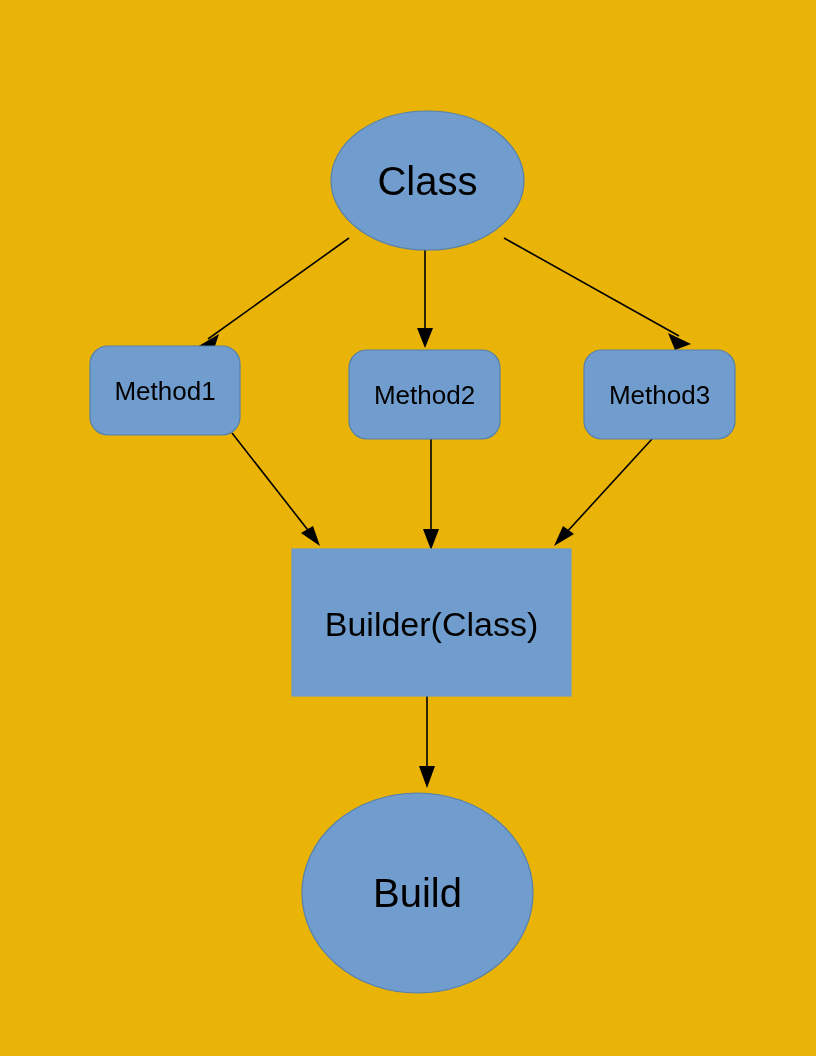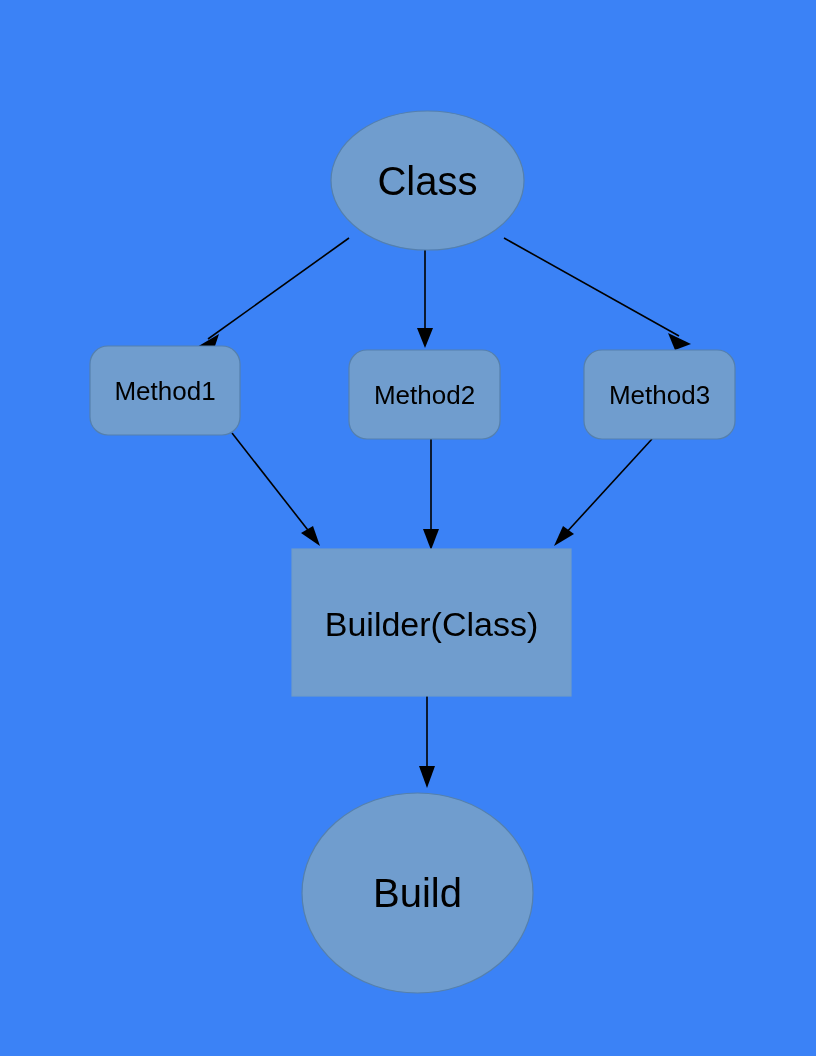--- a/index.html
+++ b/index.html
@@ -10,21 +10,21 @@
   body {
     width: 816px;
     height: 1056px;
     font-family: "Liberation Sans", sans-serif;
     overflow: hidden;
   }
   #diagram-root {
     position: relative;
     width: 816px;
     height: 1056px;
-    background: #3b82f6;
+    background: #eab308;
   }
   svg#diagram-canvas {
     display: block;
     width: 816px;
     height: 1056px;
   }
   .node-shape {
     stroke-width: 1.2;
   }
   .node-label {

